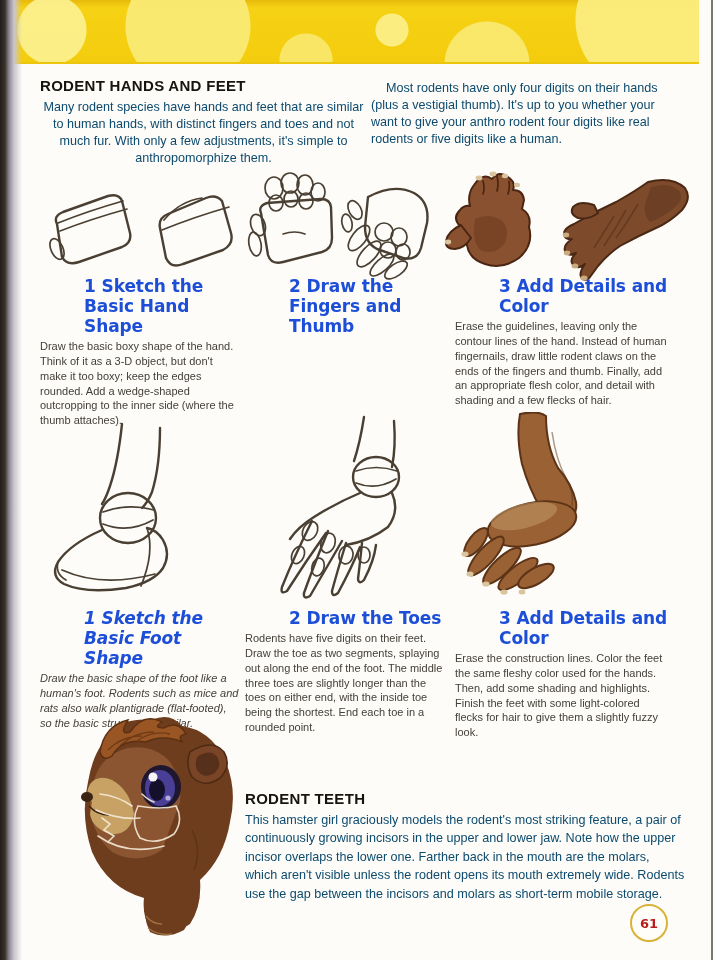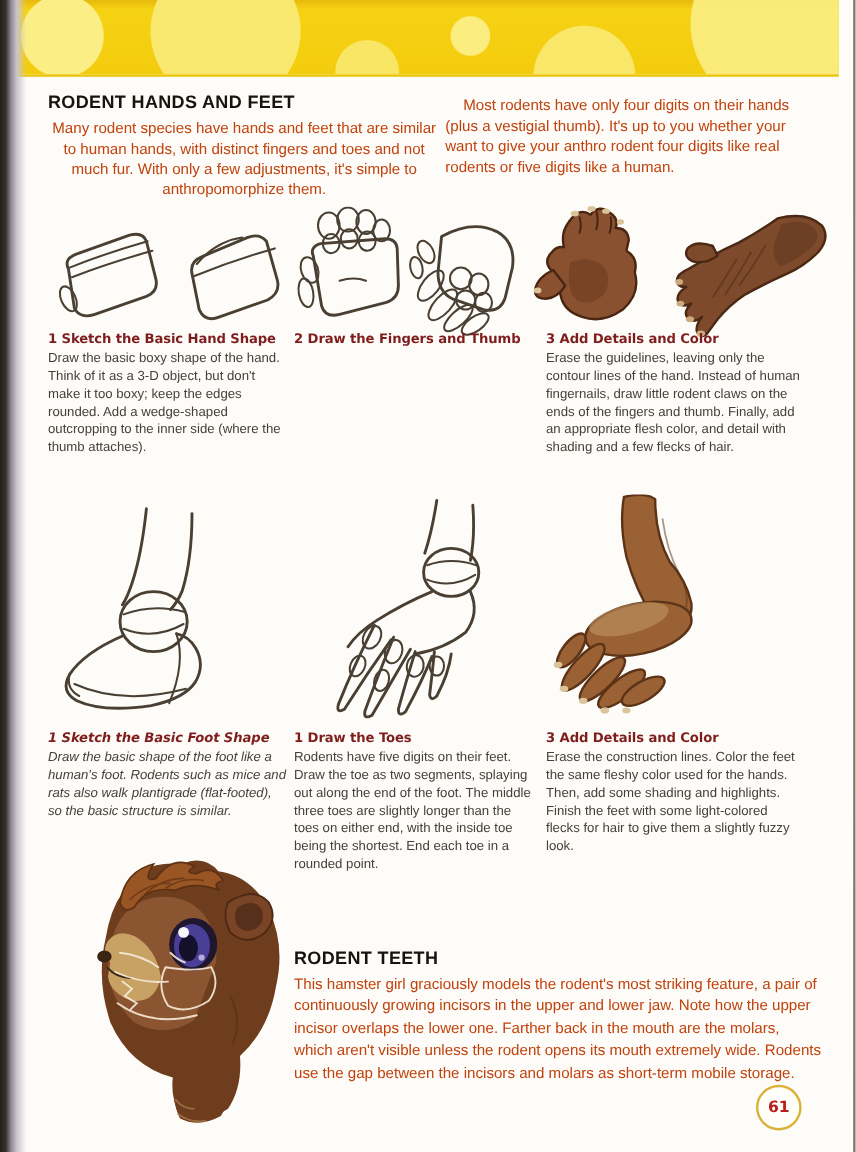--- a/index.html
+++ b/index.html
@@ -17,24 +17,24 @@
       linear-gradient(#e7b90c 0px, #f6d214 8px, #f3cc0d 100%);
     border-bottom:2px solid #ecc60e;}
   
   .gutter{position:absolute;left:0;top:0;width:22px;height:960px;
     background:linear-gradient(to right,#221d19 0px,#39322c 5px,#8d8793 9px,#c9c5cd 14px,rgba(255,255,255,0) 22px);}
   .edge{position:absolute;right:0;top:0;width:16px;height:960px;
     border-left:2px solid #767b6c;
     background:linear-gradient(#b6bbac 0%,#9cab83 10%,#c3cd8b 24%,#e2dc6f 44%,#e9e171 56%,#cbcb8b 70%,#a9a996 85%,#8e8f85 100%);}
   .abs{position:absolute;}
   .h1{font-size:15px;font-weight:bold;color:#17130e;letter-spacing:.3px;}
-  .body13{font-size:12.6px;line-height:1.34;color:#c2410c;}
+  .body13{font-size:12.6px;line-height:1.34;color:#0c4a6e;}
   .indent{text-indent:15px;}
-  .stephead{font-size:11px;font-weight:bold;color:#7f1d1d;letter-spacing:-.1px;
-    font-family:"DejaVu Sans",sans-serif;}
+  .stephead{font-size:17px;font-weight:bold;color:#1d4ed8;letter-spacing:-.1px;
+    font-family:"DejaVu Sans",sans-serif;margin-left:44px;}
   .stepbody{font-size:11px;line-height:1.35;color:#45403a;margin-top:3px;}
   .pagenum{position:absolute;left:630px;top:904px;width:34px;height:34px;border-radius:50%;
     border:2px solid #d9b23a;background:#fffef9;display:flex;align-items:center;justify-content:center;
     font-size:13px;font-weight:bold;color:#b91c1c;font-family:"DejaVu Sans",sans-serif;}
   svg{display:block;}
   .sk{fill:none;stroke:#4a3f33;stroke-width:2.4;stroke-linecap:round;stroke-linejoin:round;}
   .skthin{fill:none;stroke:#4a3f33;stroke-width:1.7;stroke-linecap:round;}
 </style>
 </head>
 <body>
@@ -180,21 +180,21 @@
         <ellipse cx="56" cy="180" rx="3.6" ry="2.6"></ellipse>
       <ellipse cx="74" cy="180" rx="3.4" ry="2.5"></ellipse>
     </g>
   </svg>
 
   <div class="abs" style="left:40px;top:608px;width:200px;font-style:italic;">
     <div class="stephead">1 Sketch the Basic Foot Shape</div>
     <div class="stepbody">Draw the basic shape of the foot like a human's foot. Rodents such as mice and rats also walk plantigrade (flat-footed), so the basic structure is similar.</div>
   </div>
   <div class="abs" style="left:245px;top:608px;width:202px;">
-    <div class="stephead">1 Draw the Toes</div>
+    <div class="stephead">2 Draw the Toes</div>
     <div class="stepbody">Rodents have five digits on their feet. Draw the toe as two segments, splaying out along the end of the foot. The middle three toes are slightly longer than the toes on either end, with the inside toe being the shortest. End each toe in a rounded point.</div>
   </div>
   <div class="abs" style="left:455px;top:608px;width:215px;">
     <div class="stephead">3 Add Details and Color</div>
     <div class="stepbody">Erase the construction lines. Color the feet the same fleshy color used for the hands. Then, add some shading and highlights. Finish the feet with some light-colored flecks for hair to give them a slightly fuzzy look.</div>
   </div>
 
   <svg class="abs" style="left:42px;top:710px;" width="212" height="234" viewBox="0 0 212 234">
     <path d="M60,34 Q75,6 110,10 Q128,2 140,16 Q168,20 182,48 Q196,78 188,112 Q182,148 158,170 Q160,196 148,214 Q128,228 108,220 Q100,204 102,188 Q66,178 50,142 Q38,106 46,72 Q50,48 60,34 Z" fill="#6e3d1e"></path>
     <path d="M52,70 Q60,44 86,38 Q112,34 128,52 Q140,68 138,92 L120,140 Q96,156 70,142 Q50,124 48,98 Q48,82 52,70 Z" fill="#8a5530"></path>

